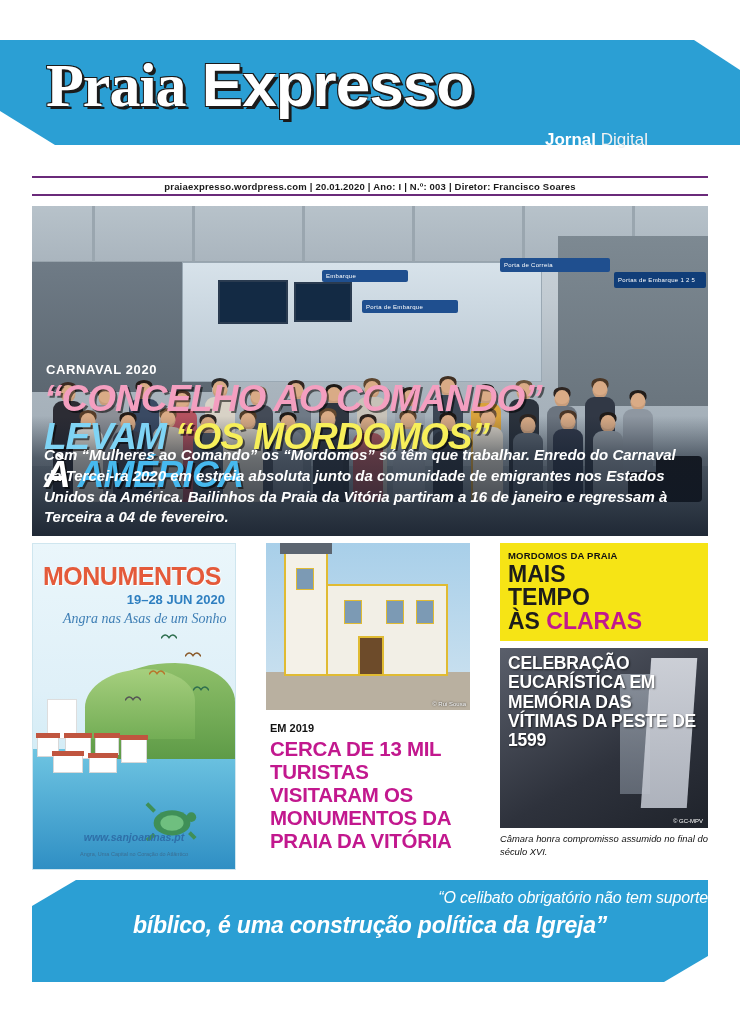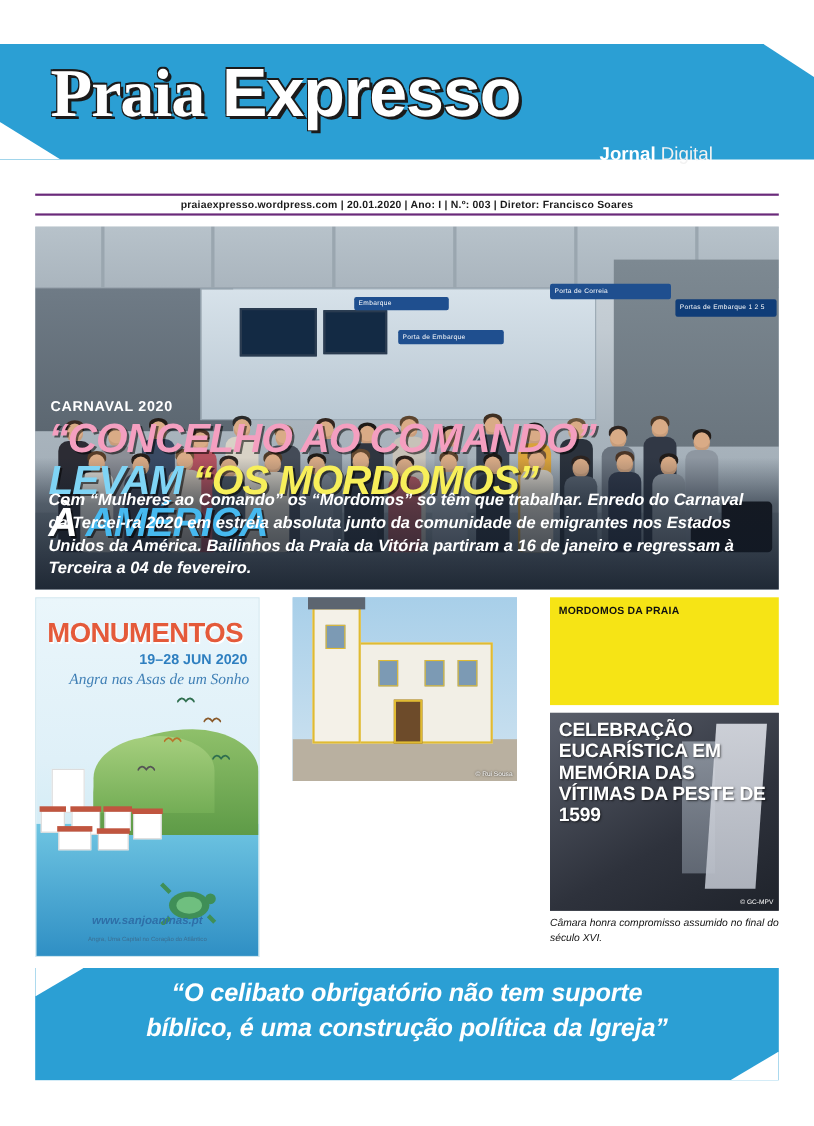--- a/index.html
+++ b/index.html
@@ -234,21 +234,21 @@
     background:#2b9fd4; color:#ffffff; text-align:center;
   }
   .quote::before{
     content:""; position:absolute; left:0; top:0; width:44px; height:26px;
     background:#fff; clip-path: polygon(0 0, 100% 0, 0 100%);
   }
   .quote::after{
     content:""; position:absolute; right:0; bottom:0; width:44px; height:26px;
     background:#fff; clip-path: polygon(100% 100%, 100% 0, 0 100%);
   }
-  .q-l1{ font-size:23px; font-weight:bold; font-style:italic; padding-top:9px; letter-spacing:-.2px;}
+  .q-l1{ font-size:16px; font-weight:normal; font-style:italic; padding-top:9px; letter-spacing:-.2px;text-align:right;}
   .q-l2{ font-size:23px; font-weight:bold; font-style:italic; padding-top:5px; letter-spacing:-.2px;}
   .q-author{ font-size:21px; padding-top:9px; font-weight:normal; }
 </style>
 </head>
 <body>
 
 <div class="page">
 
   <div class="masthead">
     <div class="mast-title">
@@ -508,23 +508,35 @@
     <div class="cp-win" style="left:78px;bottom:86px;width:18px;height:24px;"></div>
     <div class="cp-win" style="left:120px;bottom:86px;width:18px;height:24px;"></div>
     <div class="cp-win" style="left:150px;bottom:86px;width:18px;height:24px;"></div>
     <div class="cp-door" style="left:92px;bottom:34px;width:26px;height:40px;border:2px solid #e0bb33;"></div>
     <div class="cp-tower"></div>
     <div class="cp-towercap"></div>
     <div class="cp-win" style="left:30px;bottom:120px;width:18px;height:22px;"></div>
     <div class="cp-credit">© Rui Sousa</div>
   </div>
 
+  <div class="tur-block">
+    <div class="tur-kicker">EM 2019</div>
+    <div class="tur-head">CERCA DE 13 MIL TURISTAS VISITARAM OS MONUMENTOS DA PRAIA DA VITÓRIA</div>
+  </div>
 
   <div class="yellow-box">
     <div class="yb-kicker">MORDOMOS DA PRAIA</div>
+    <div class="yb-head">
+      <div>MAIS</div>
+      <div>TEMPO</div>
+      <div>
+        <span>ÀS</span>
+        <span class="accent">CLARAS</span>
+      </div>
+    </div>
   </div>
 
   <div class="dark-box">
     <div class="db-photo"></div>
     <div class="db-banner2"></div>
     <div class="db-banner"></div>
     <div class="db-head">CELEBRAÇÃO EUCARÍSTICA EM MEMÓRIA DAS VÍTIMAS DA PESTE DE 1599</div>
     <div class="db-credit">© GC-MPV</div>
   </div>
   <div class="dark-cap">Câmara honra compromisso assumido no final do século XVI.</div>

